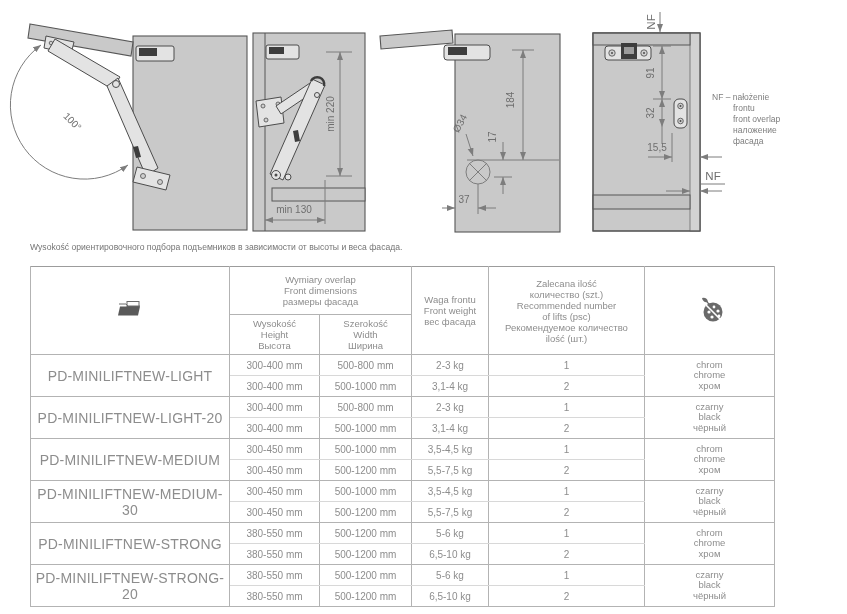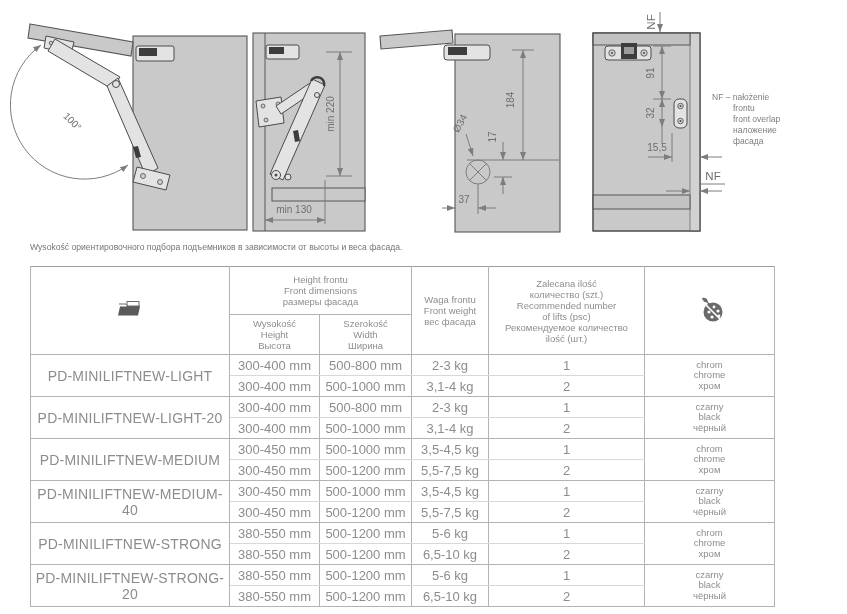--- a/index.html
+++ b/index.html
@@ -20,21 +20,21 @@
   .note{fill:#7d7d7d;font-size:8.5px;}
 
   
   .caption{position:absolute;left:30px;top:242px;font-size:8.6px;line-height:11px;color:#757575;width:790px;}
 
   
   table.spec{position:absolute;left:30px;top:266px;border-collapse:collapse;table-layout:fixed;color:#8d8d8d;border:1px solid #9c9c9c;}
   .spec td{border:1px solid #b3b3b3;border-top:0;text-align:center;vertical-align:middle;padding:0;overflow:hidden;}
   .spec tr.h1{height:48px;} .spec tr.h2{height:40px;} .spec tr.r{height:21px;}
   .spec .hdr{font-size:9.5px;line-height:11px;}
-  .spec .cell{font-size:13px;}
+  .spec .cell{font-size:10px;}
   .spec .prod{font-size:14px;letter-spacing:.2px;}
   .spec .colr{font-size:9.5px;line-height:10.5px;}
   .spec td.sl{border-bottom:1px solid #d8d8d8;}
 </style>
 </head>
 <body>
 
 <div class="page">
 
   <svg width="847" height="240" viewBox="0 0 847 240">
@@ -176,21 +176,21 @@
     <tbody>
       <tr class="h1">
         <td rowspan="2">
           <svg width="26" height="17" viewBox="0 0 26 17">
             <rect x="10" y="1.5" width="12" height="5" fill="#fdfdfd" stroke="#6a6a6a" stroke-width="1"></rect>
             <path d="M2,4 L9,4 L11,6 L23,6" fill="none" stroke="#6a6a6a" stroke-width="1"></path>
             <polygon points="3,6.5 23,6.5 21,15.5 1,15.5" fill="#5a5a5a"></polygon>
           </svg>
         </td>
         <td colspan="2" class="hdr">
-          <div>Height frontu</div>
+          <div>Wymiary overlap</div>
           <div>Front dimensions</div>
           <div>размеры фасада</div>
         </td>
         <td rowspan="2" class="hdr">
           <div>Waga frontu</div>
           <div>Front weight</div>
           <div>вес фасада</div>
         </td>
         <td rowspan="2" class="hdr">
           <div>Zalecana ilość</div>
@@ -280,21 +280,21 @@
         </td>
       </tr>
       <tr class="r">
         <td class="cell">300-450 mm</td>
         <td class="cell">500-1200 mm</td>
         <td class="cell">5,5-7,5 kg</td>
         <td class="cell">2</td>
       </tr>
 
       <tr class="r">
-        <td class="prod" rowspan="2">PD-MINILIFTNEW-MEDIUM-40</td>
+        <td class="prod" rowspan="2">PD-MINILIFTNEW-MEDIUM-30</td>
         <td class="cell sl">300-450 mm</td>
         <td class="cell sl">500-1000 mm</td>
         <td class="cell sl">3,5-4,5 kg</td>
         <td class="cell sl">1</td>
         <td class="colr" rowspan="2">
           <div>czarny</div>
           <div>black</div>
           <div>чёрный</div>
         </td>
       </tr>

